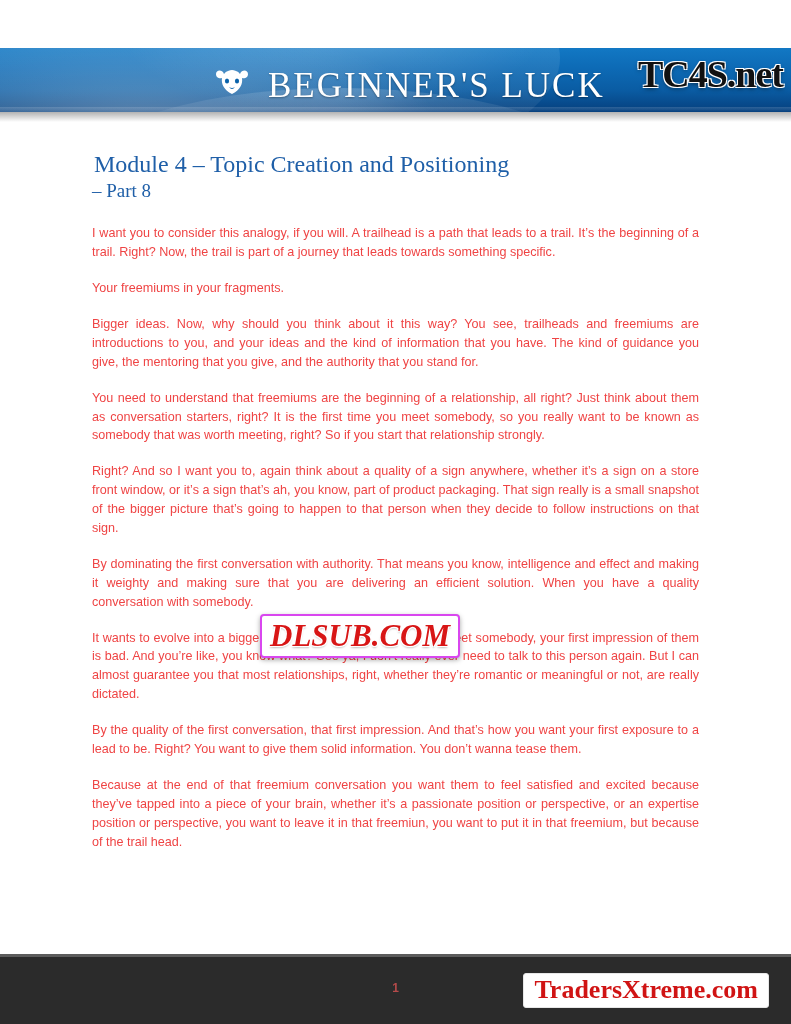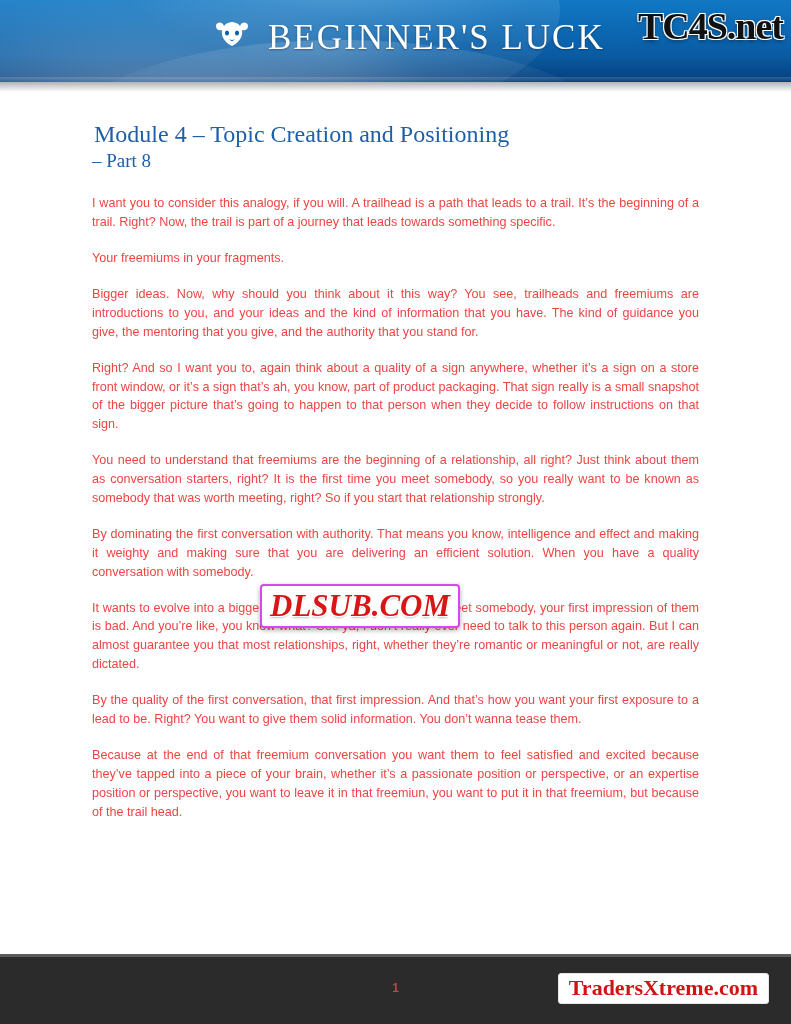--- a/index.html
+++ b/index.html
@@ -13,27 +13,28 @@
     background: #ffffff;
     font-family: "Liberation Sans", sans-serif;
     overflow: hidden;
     position: relative;
   }
 
   
   .header {
     position: relative;
     width: 791px;
-    height: 82px;
+    height: 64px;
     background: #0a63ab;
     background-image:
       radial-gradient(ellipse 420px 150px at 18% 120%, rgba(255,255,255,0.30), rgba(255,255,255,0) 70%),
       radial-gradient(ellipse 300px 110px at 42% -20%, rgba(255,255,255,0.18), rgba(255,255,255,0) 70%),
       linear-gradient(180deg, #1278c4 0%, #0d6ab5 32%, #0a5ca3 66%, #063f7d 100%);
     overflow: hidden;
+    margin-top: 48px;
   }
   .header::after {
     content: "";
     position: absolute;
     left: 0; right: 0; bottom: 0;
     height: 5px;
     background: linear-gradient(180deg, rgba(255,255,255,0.45), rgba(255,255,255,0));
     opacity: .35;
   }
   .hdr-swoosh {
@@ -170,21 +171,21 @@
     color: #b44a4a;
     font-family: "Liberation Sans", sans-serif;
     font-size: 12px;
     font-weight: 700;
   }
   .footer-brand {
     position: absolute;
     right: 22px;
     top: 16px;
     font-family: "Liberation Serif", serif;
-    font-size: 22px;
+    font-size: 26px;
     font-weight: 700;
     color: #d01414;
     background: #ffffff;
     padding: 1px 10px 2px 10px;
     border-radius: 3px;
     border: 1px solid #e7e7e7;
     white-space: nowrap;
     text-shadow: 0 1px 0 rgba(255,255,255,.8);
     text-align: center;
   }
@@ -217,22 +218,22 @@
 
 <div class="page">
 
   <h1 class="doc-title">Module 4 – Topic Creation and Positioning</h1>
   <div class="doc-subtitle">– Part 8</div>
 
   <div class="body-copy">
     <p>I want you to consider this analogy, if you will. A trailhead is a path that leads to a trail. It’s the beginning of a trail. Right? Now, the trail is part of a journey that leads towards something specific.</p>
     <p>Your freemiums in your fragments.</p>
     <p>Bigger ideas. Now, why should you think about it this way? You see, trailheads and freemiums are introductions to you, and your ideas and the kind of information that you have. The kind of guidance you give, the mentoring that you give, and the authority that you stand for.</p>
+    <p>You need to understand that freemiums are the beginning of a relationship, all right? Just think about them as conversation starters, right? It is the first time you meet somebody, so you really want to be known as somebody that was worth meeting, right? So if you start that relationship strongly.</p>
     <p>Right? And so I want you to, again think about a quality of a sign anywhere, whether it’s a sign on a store front window, or it’s a sign that’s ah, you know, part of product packaging. That sign really is a small snapshot of the bigger picture that’s going to happen to that person when they decide to follow instructions on that sign.</p>
-    <p>You need to understand that freemiums are the beginning of a relationship, all right? Just think about them as conversation starters, right? It is the first time you meet somebody, so you really want to be known as somebody that was worth meeting, right? So if you start that relationship strongly.</p>
     <p>By dominating the first conversation with authority. That means you know, intelligence and effect and making it weighty and making sure that you are delivering an efficient solution. When you have a quality conversation with somebody.</p>
     <p>It wants to evolve into a bigger relationship, right? I mean, you meet somebody, your first impression of them is bad. And you’re like, you know what? See ya, I don’t really ever need to talk to this person again. But I can almost guarantee you that most relationships, right, whether they’re romantic or meaningful or not, are really dictated.</p>
     <p>By the quality of the first conversation, that first impression. And that’s how you want your first exposure to a lead to be. Right? You want to give them solid information. You don’t wanna tease them.</p>
     <p>Because at the end of that freemium conversation you want them to feel satisfied and excited because they’ve tapped into a piece of your brain, whether it’s a passionate position or perspective, or an expertise position or perspective, you want to leave it in that freemiun, you want to put it in that freemium, but because of the trail head.</p>
   </div>
 
   <div class="watermark">DLSUB.COM</div>
 </div>
 
 <div class="footer">

